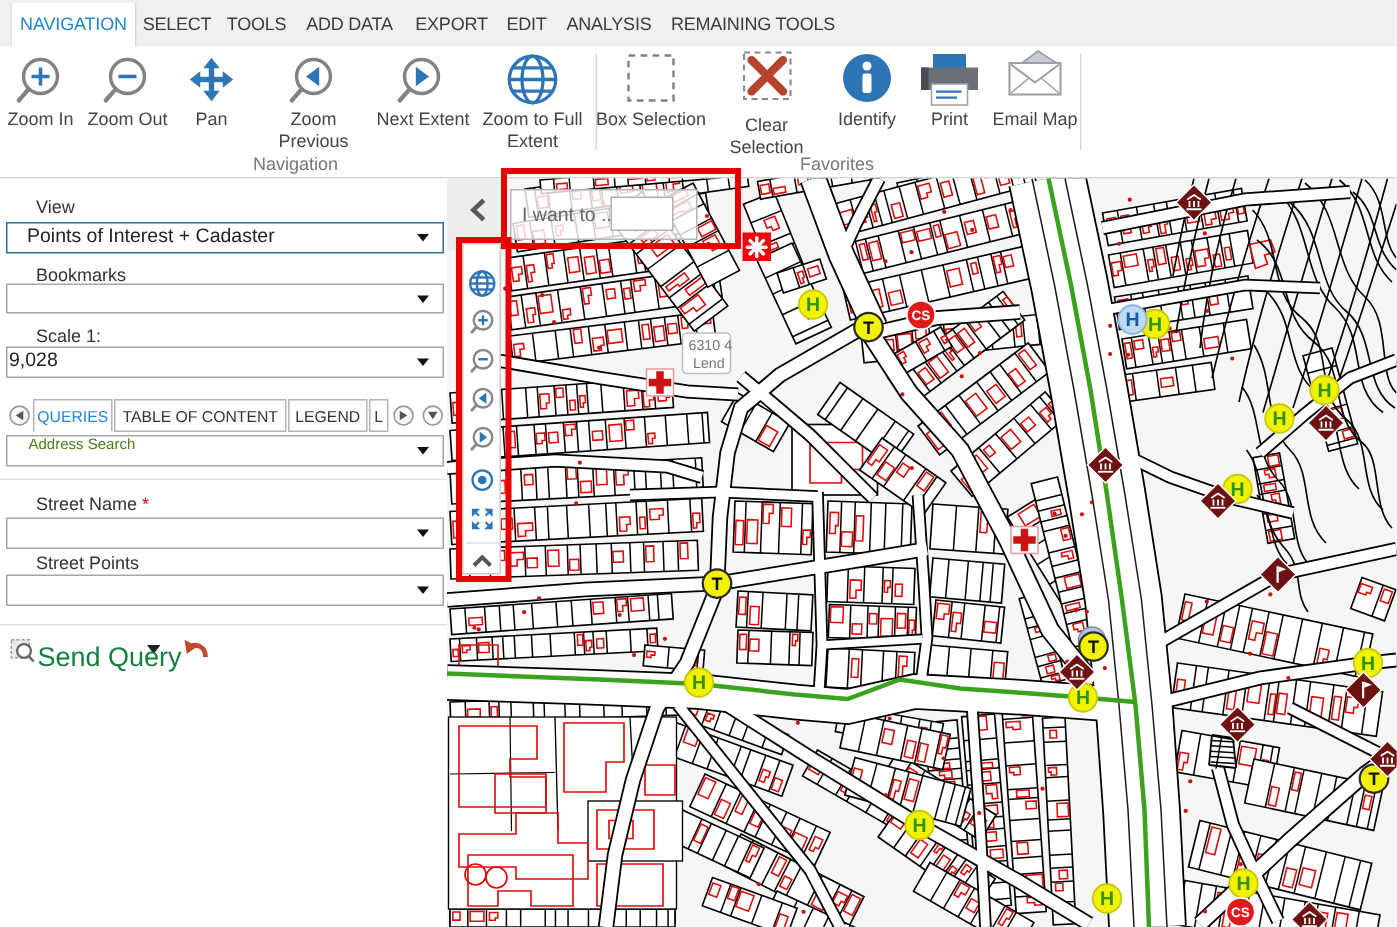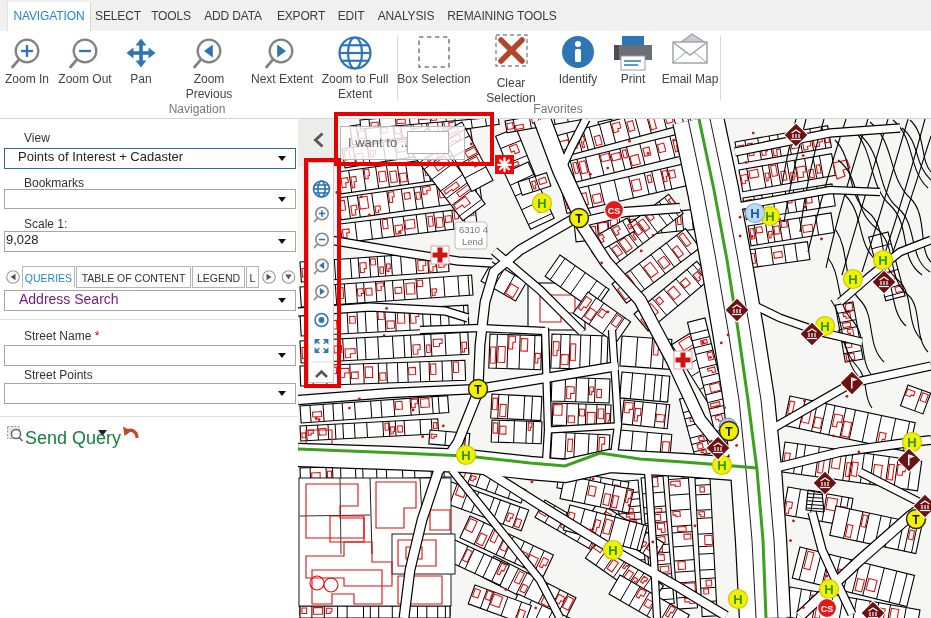--- a/index.html
+++ b/index.html
@@ -126,21 +126,21 @@
       <div class="ptab" style="left:76px;width:115px">TABLE OF CONTENT</div>
       <div class="ptab" style="left:192px;width:53px">LEGEND</div>
       <div class="ptab" style="left:246px;width:13px">L</div>
       <svg width="44" height="16" style="position:absolute;left:261px;top:150px">
 <circle cx="8" cy="8" r="6.3" fill="#fcfcfc" stroke="#999" stroke-width="1.1"></circle>
 <polygon points="5.5,4.8 5.5,11.2 10.5,8" fill="#555"></polygon>
 <circle cx="27.5" cy="8" r="6.3" fill="#fcfcfc" stroke="#999" stroke-width="1.1"></circle>
 <polygon points="24.3,5.5 30.7,5.5 27.5,10.5" fill="#555"></polygon>
       </svg>
       <div class="sel" style="top:171px;height:21px;border-color:#a6a6a6">
-        <span style="padding-left:14px;font-size:14px;color:#701a75">Address Search</span>
+        <span style="padding-left:14px;font-size:10px;color:#4d7c0f">Address Search</span>
         <span class="caret"></span>
       </div>
       <div class="hr" style="top:200px"></div>
       <div class="plbl" style="top:210px">Street Name<span style="color:#cc0000"> *</span></div>
       <div class="sel" style="top:226px;height:21px;border-color:#a6a6a6">
         <span class="caret"></span>
       </div>
       <div class="plbl" style="top:249px">Street Points</div>
       <div class="sel" style="top:264px;height:21px;border-color:#a6a6a6">
         <span class="caret"></span>

